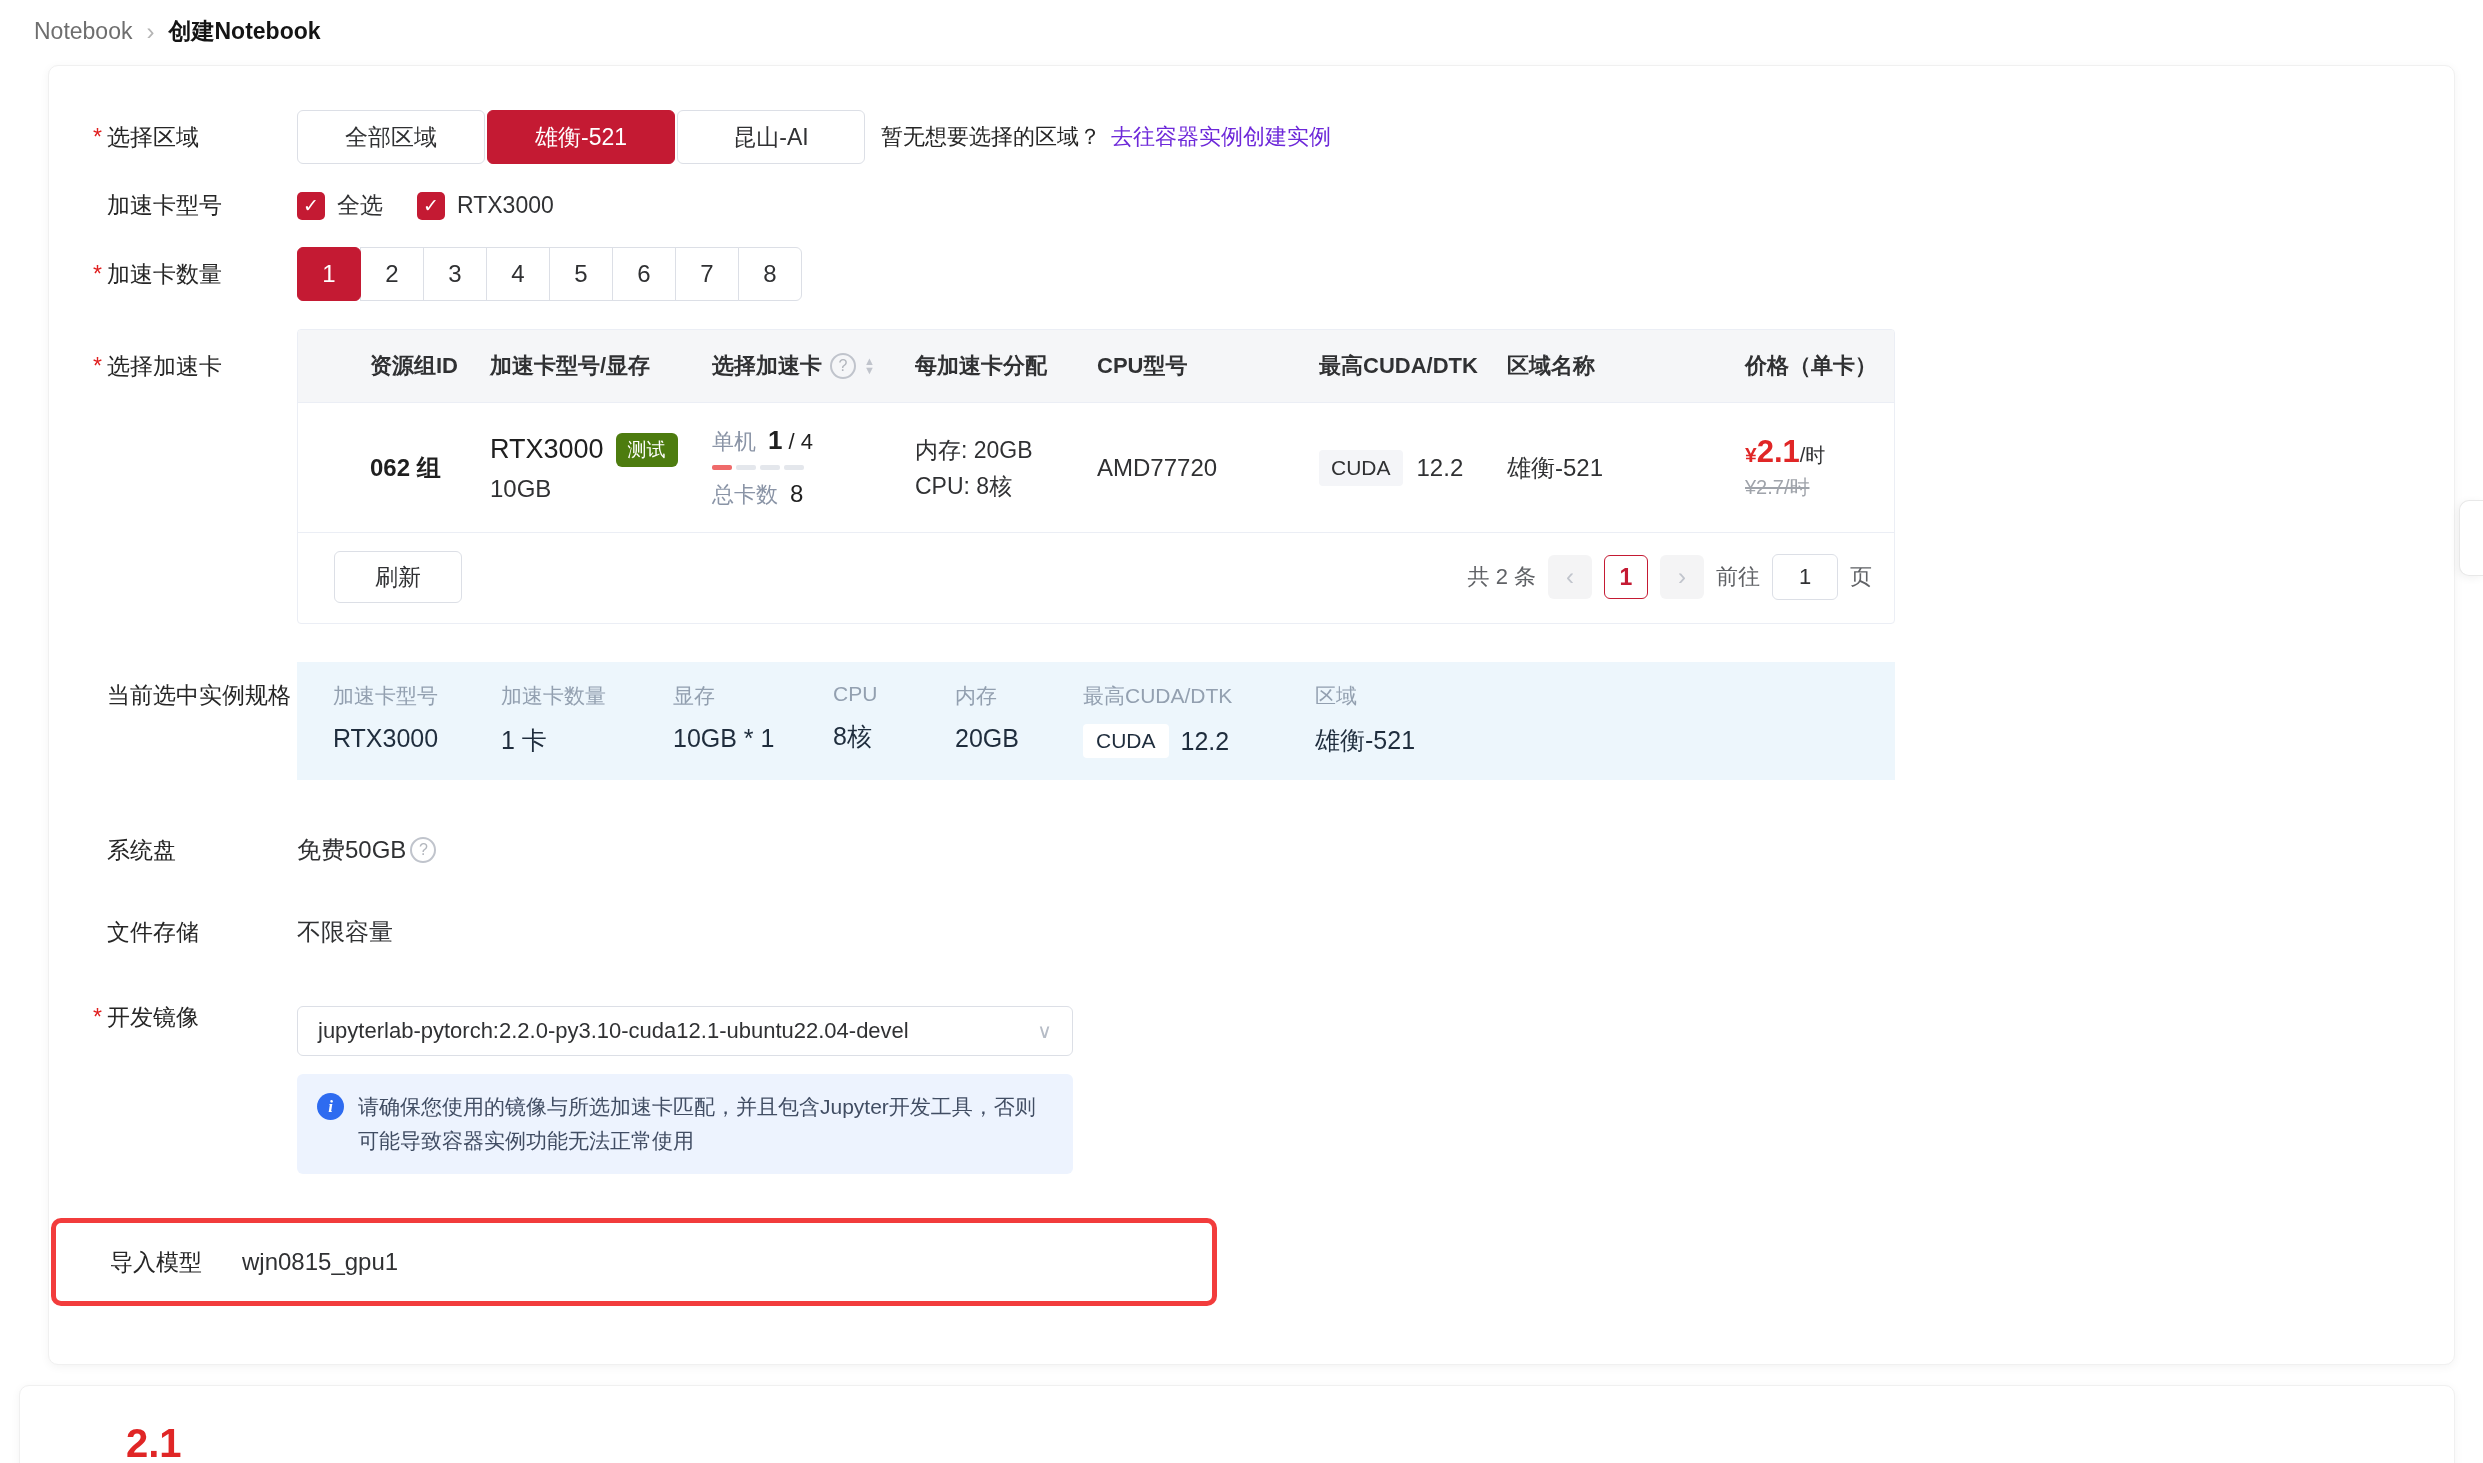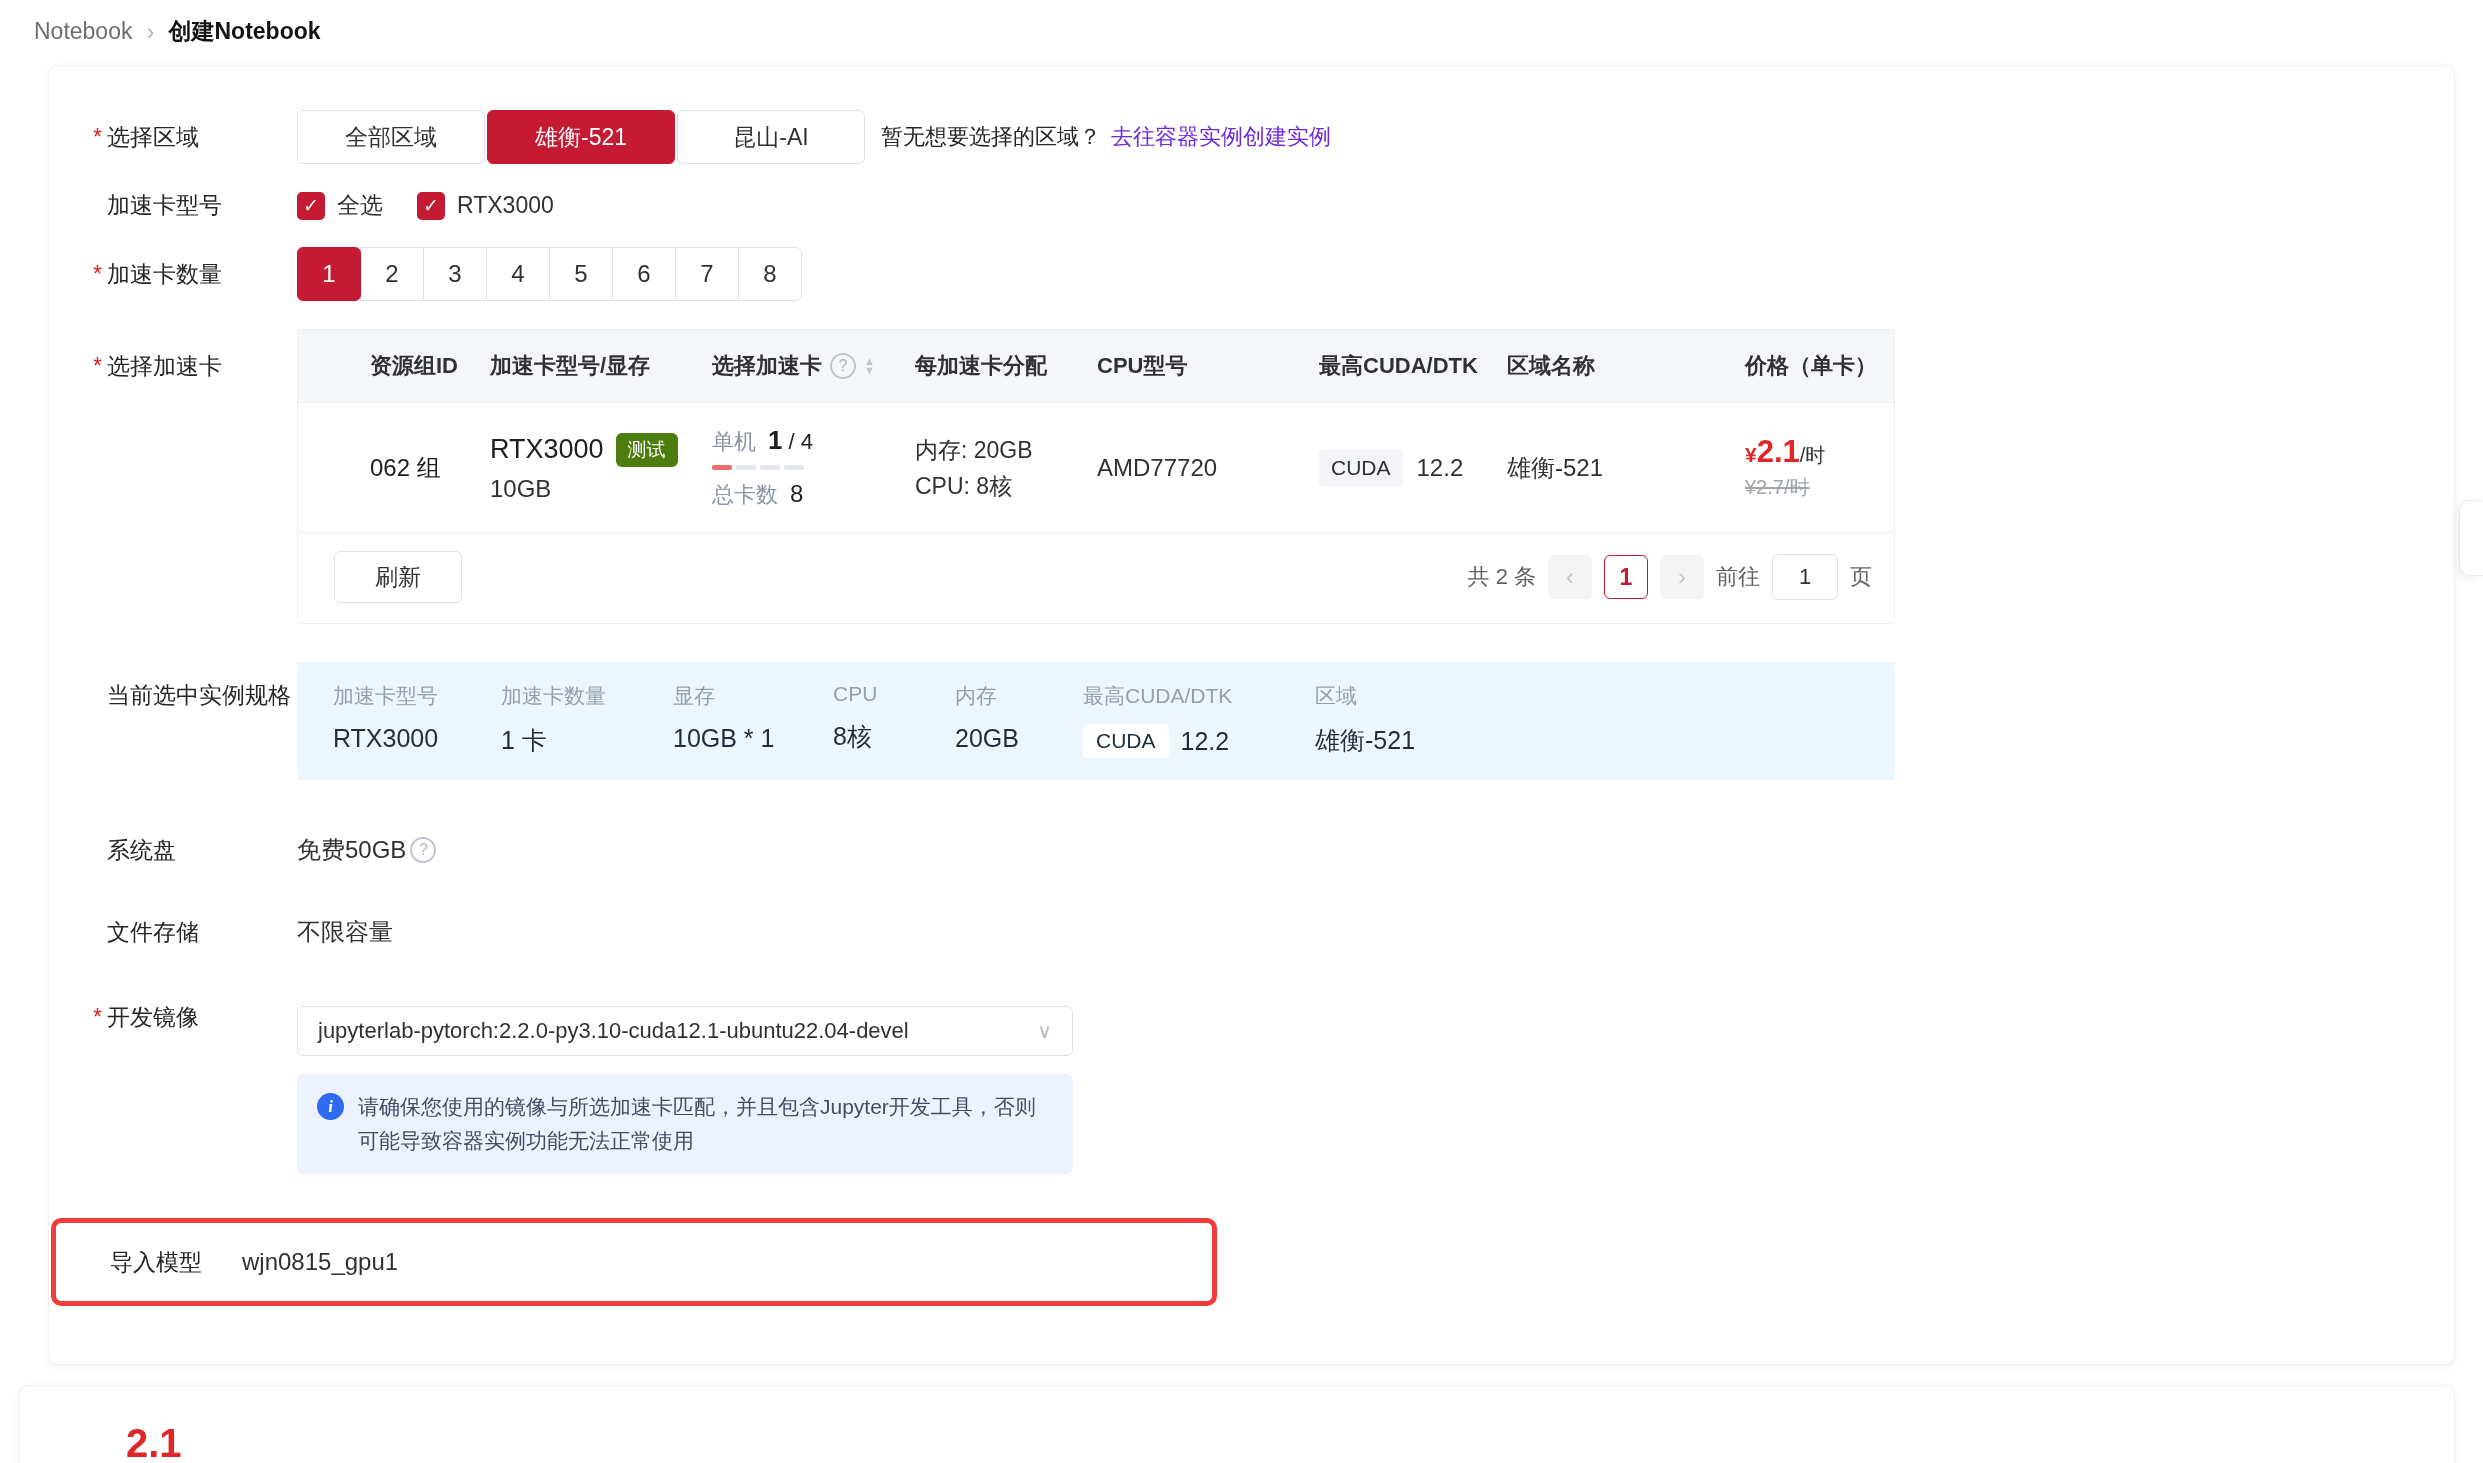--- a/index.html
+++ b/index.html
@@ -50,21 +50,21 @@
   .t-head { height: 72px; background: #f5f6f8; font-weight: bold; font-size: 22px; color: #303133; }
   .t-head .hcell { display: flex; align-items: center; gap: 8px; }
   .t-row { padding: 22px 0; border-top: 1px solid #ebeef5; cursor: pointer; }
   .q-icon { width: 26px; height: 26px; border-radius: 50%; border: 2px solid #c0c4cc; color: #b2b6bd;
     font-size: 16px; display: inline-flex; align-items: center; justify-content: center; font-weight: normal; cursor: pointer; }
   .sort-carets { display: inline-flex; flex-direction: column; line-height: 9px; font-size: 11px; color: #c0c4cc; cursor: pointer; }
 
   .radio { width: 26px; height: 26px; border-radius: 50%; background: #c41a33; position: relative; margin: 0 auto; cursor: pointer; }
   .radio::after { content: ""; position: absolute; inset: 9px; background: #fff; border-radius: 50%; }
 
-  .cell-group { font-size: 24px; font-weight: normal; color: #1f1f1f; }
+  .cell-group { font-size: 24px; font-weight: bold; color: #1f1f1f; }
   .model-line { display: flex; align-items: center; gap: 12px; }
   .model-name { font-size: 27px; color: #1f1f1f; }
   .badge { background: #4d7c0f; color: #fff; font-size: 19px; padding: 4px 12px; border-radius: 6px; }
   .vram { font-size: 24px; color: #303133; margin-top: 8px; }
 
   .avail-line1 { font-size: 22px; color: #8a94a6; display: flex; align-items: baseline; gap: 12px; }
   .avail-nums { color: #1f1f1f; } .avail-nums b { font-size: 26px; }
   .seg-bar { display: flex; gap: 4px; margin: 8px 0 10px; }
   .seg { width: 20px; height: 5px; border-radius: 2px; background: #e4e7ec; }
   .seg.used { background: #ef6a6a; }

